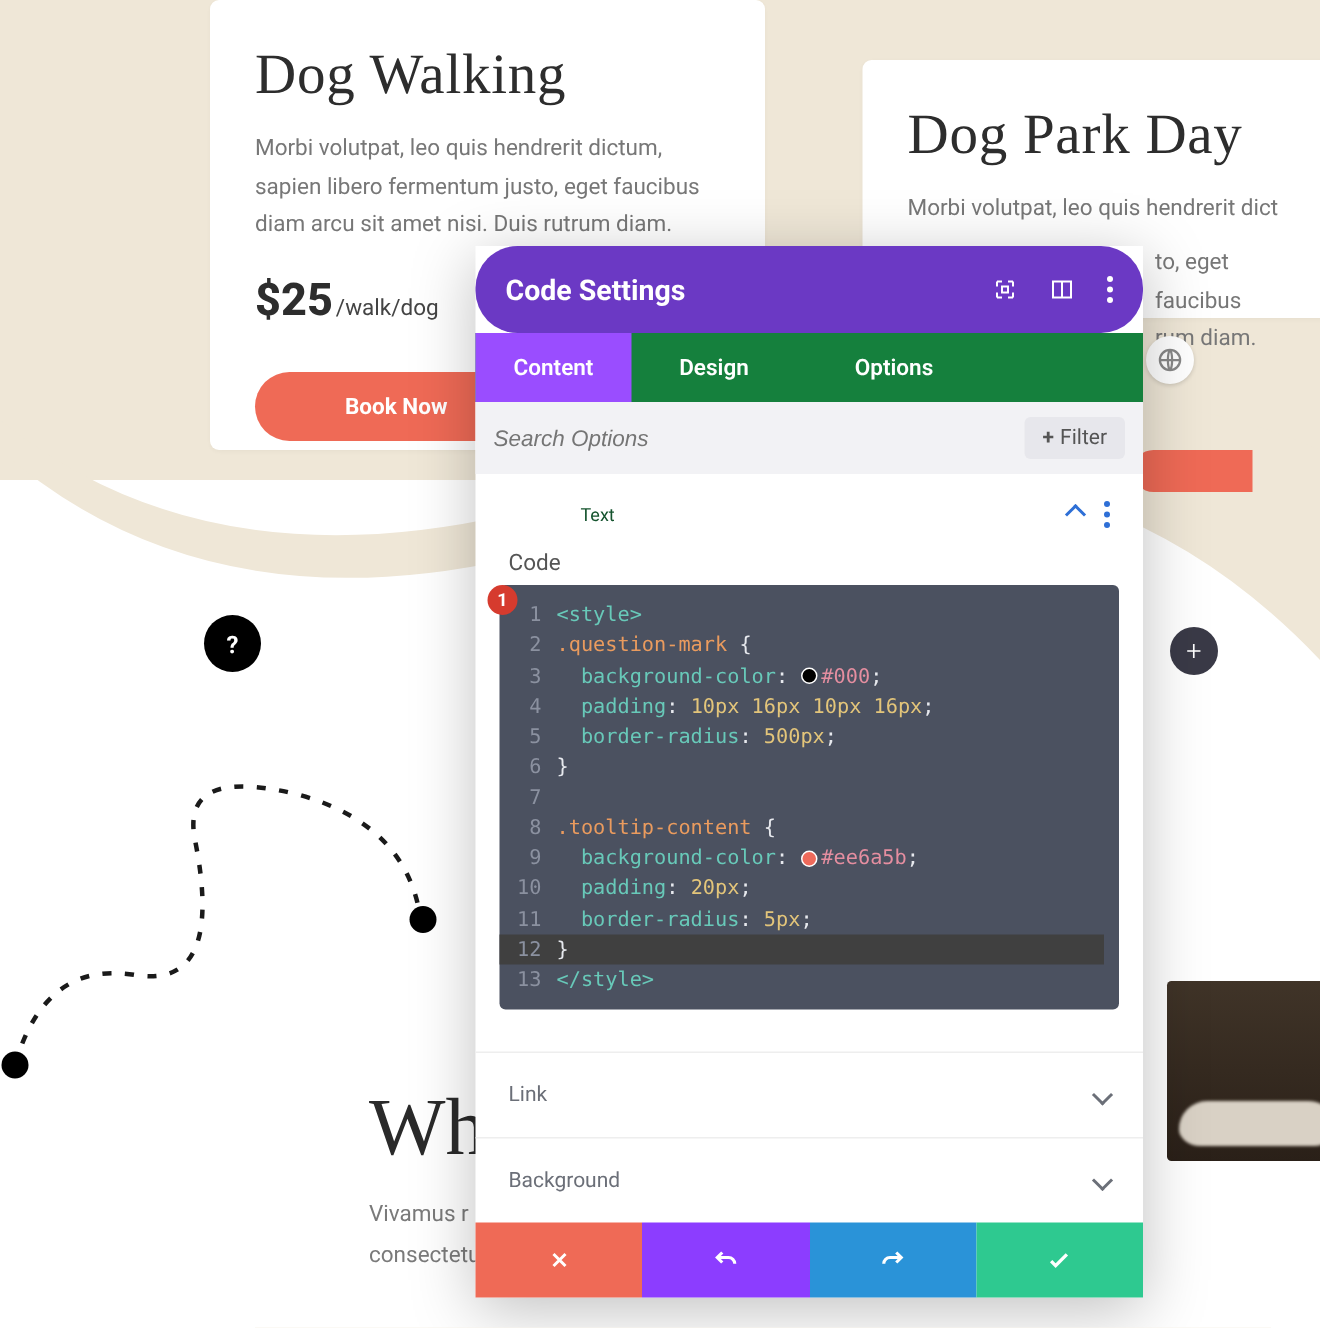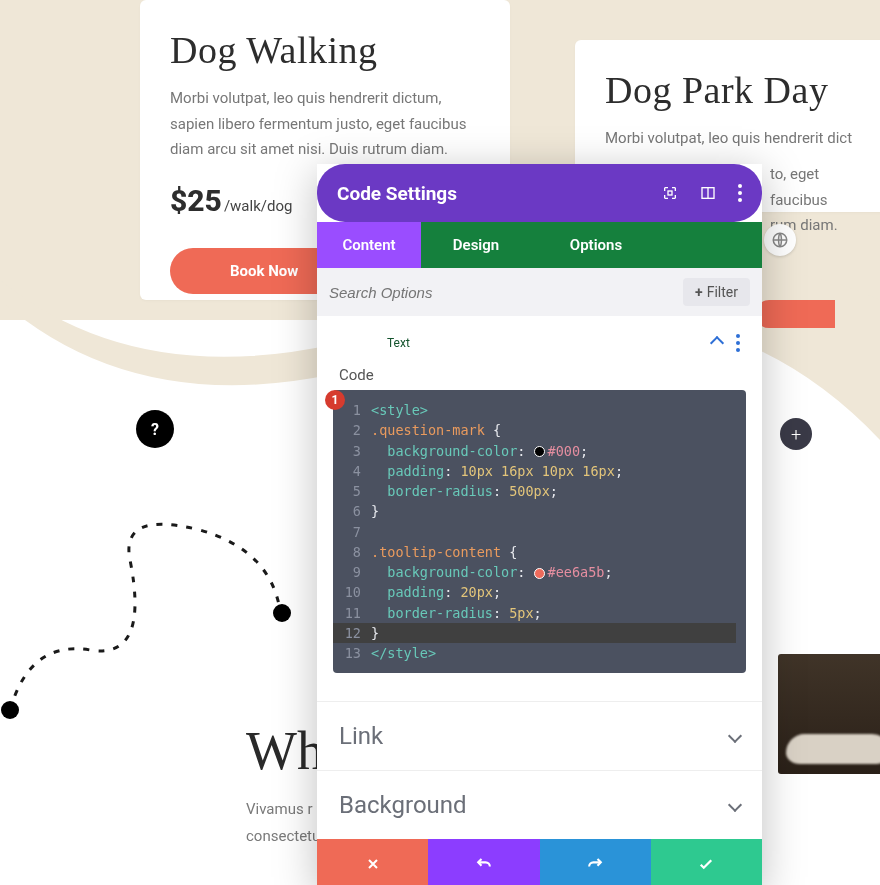--- a/index.html
+++ b/index.html
@@ -89,21 +89,21 @@
   .gutter{ width:38px; text-align:right; padding-right:10px; color:#8b91a0; user-select:none;}
   .ln{}
   .t-orange{ color:#ea9b5e;}
   .t-white{ color:#e7e9ee;}
   .t-teal{ color:#68c9b9;}
   .t-pink{ color:#e58ea0;}
   .t-yellow{ color:#e3c57a;}
   .swatch{ display:inline-block; width:11px; height:11px; border-radius:50%; vertical-align:middle; margin-right:3px; border:1px solid #fff;}
   .code-line.hl{ background:#404040;}
 
-  .collapsed { padding:20px 22px; display:flex; justify-content:space-between; align-items:center; color:#6b6f78; font-size:24px; border-top:1px solid #eee; cursor:pointer;}
+  .collapsed { padding:20px 22px; display:flex; justify-content:space-between; align-items:center; color:#6b6f78; font-size:14px; border-top:1px solid #eee; cursor:pointer;}
   .collapsed:first-of-type{ border-top:0;}
   .modal-sep{ height:20px;}
 
   .action-row{ display:flex; height:50px;}
   .action-row > div{ flex:1; display:flex; align-items:center; justify-content:center; color:#fff; font-size:18px; cursor:pointer;}
   .act-cancel{ background:#ef6a56;}
   .act-undo{ background:#8c3dff;}
   .act-redo{ background:#2a93d8;}
   .act-ok{ background:#2ec990;}
 

